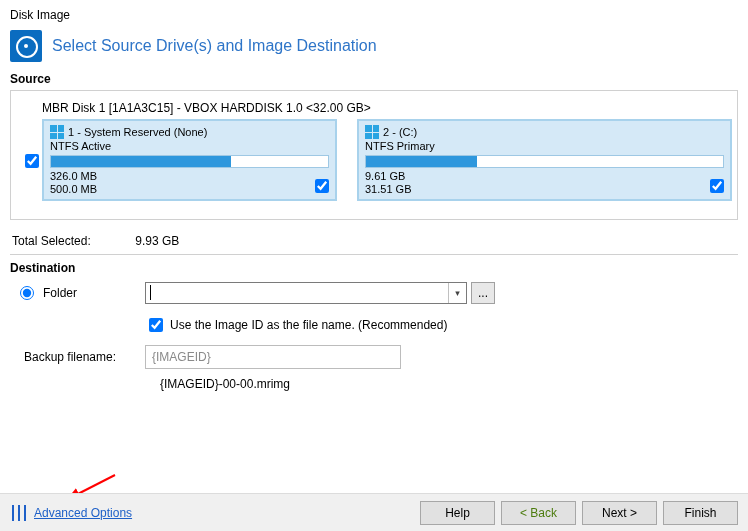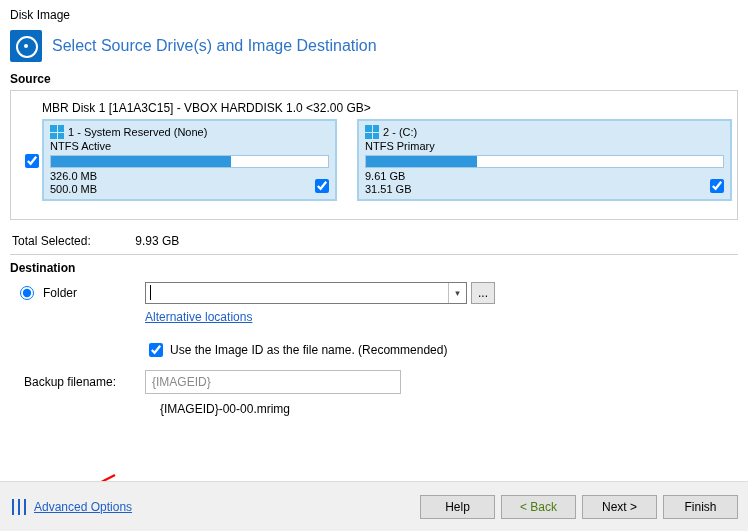--- a/index.html
+++ b/index.html
@@ -233,21 +233,21 @@
     font-size:12px;
     background:#fff;
   }
   .preview-row {
     padding: 6px 0 0 150px;
     font-size:12px;
   }
   .footer {
     position:absolute;
     left:0; right:0; bottom:0;
-    height: 50px;
+    height: 38px;
     background: #f0f0f0;
     border-top: 1px solid #dcdcdc;
     display:flex;
     align-items:center;
     padding: 0 10px;
   }
   .advanced-link {
     display:flex;
     align-items:center;
     gap:6px;
@@ -380,21 +380,20 @@
     <div class="folder-combo-wrap">
       <div class="folder-combo">
         <div class="caret-cursor"></div>
         <input type="text" value="" style="">
         <div class="caret">▾</div>
       </div>
       <button class="browse-btn">...</button>
     </div>
   </div>
 
-  <a class="alt-link">Alternative locations</a>
 
 
   <div class="check-row">
     <input type="checkbox" checked="" style="">
     <label>Use the Image ID as the file name.  (Recommended)</label>
   </div>
 
   <div class="dest-row">
     <div class="dest-label" style="padding-left:14px">
       <label>Backup filename:</label>

